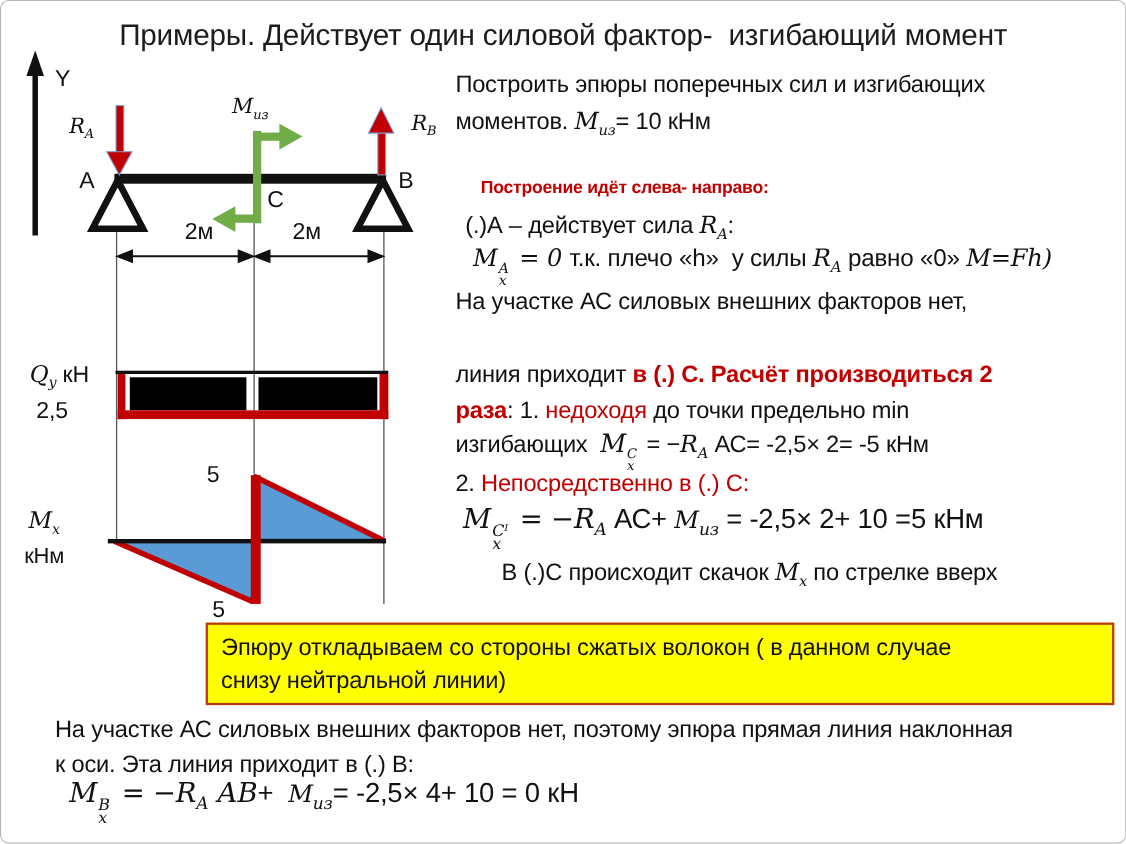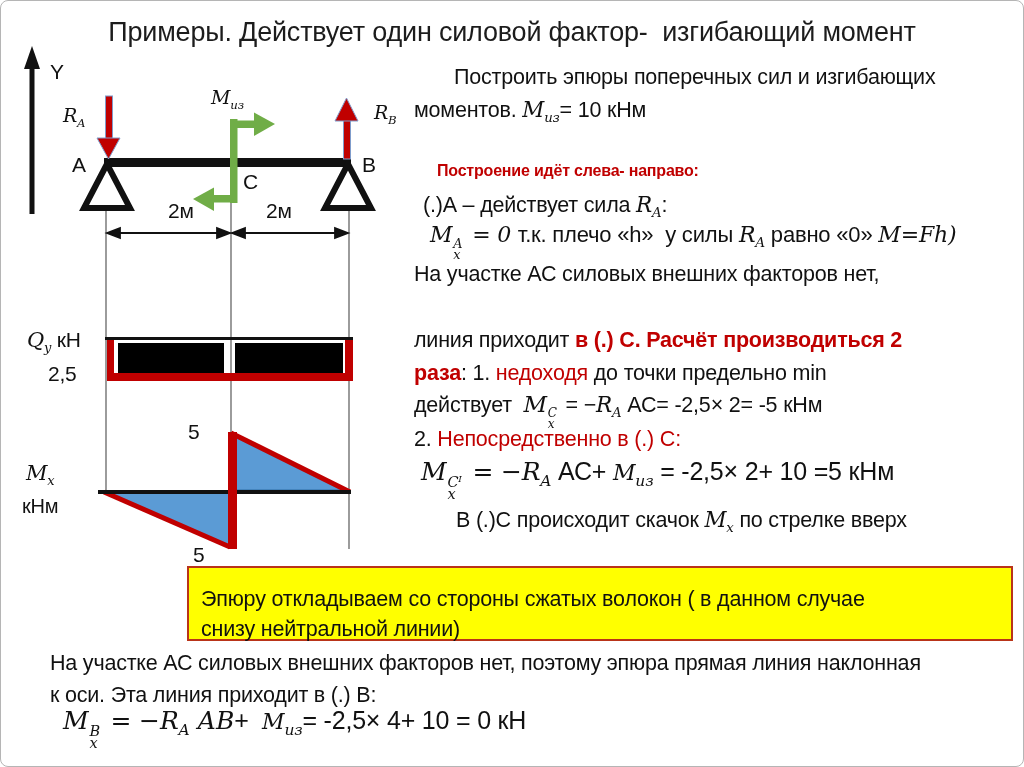--- a/index.html
+++ b/index.html
@@ -23,21 +23,21 @@
   .fx{font-size:25px;}
   .lbl{font-size:21px;}
   .mlbl{font-size:19px;font-family:"DejaVu Serif",serif;font-style:italic;}
   svg{position:absolute;left:0;top:0;pointer-events:none;}
   .fill-red{fill:var(--red);stroke:#7f9ccb;stroke-width:1;}
   .fill-green{fill:var(--green);}
   .tri{fill:var(--blue);stroke:var(--blueedge);stroke-width:1;}
   .hyp{stroke:var(--red);stroke-width:5;fill:none;}
   .note{left:186px;top:565px;width:826px;height:75px;box-sizing:border-box;
     background:var(--yellow);border:2px solid var(--noteborder);
-    padding:16px 12px;font-size:21.5px;line-height:30px;white-space:pre;}
+    padding:5px 12px;font-size:21.5px;line-height:30px;white-space:pre;}
 </style>
 </head>
 <body>
 
 <div class="slide">
 
   <svg width="1024" height="767" viewBox="0 0 1024 767">
 
     <g>
       <line x1="31" y1="213" x2="31" y2="62" stroke="#111" stroke-width="5"></line>
@@ -106,36 +106,36 @@
   <div class="abs lbl" style="left:49px;top:59px;">Y</div>
   <div class="abs mlbl" style="left:62px;top:103px;"><span>R</span><sub class="ms">A</sub></div>
   <div class="abs mlbl" style="left:210px;top:85px;text-align:right;"><span>M</span><sub class="ms">из</sub></div>
   <div class="abs mlbl" style="left:373px;top:100px;"><span>R</span><sub class="ms">B</sub></div>
   <div class="abs lbl" style="left:71px;top:152px;">A</div>
   <div class="abs lbl" style="left:361px;top:152px;">B</div>
   <div class="abs lbl" style="left:242px;top:169px;">C</div>
   <div class="abs lbl" style="left:167px;top:198px;">2м</div>
   <div class="abs lbl" style="left:265px;top:198px;">2м</div>
   <div class="abs lbl" style="left:26px;top:327px;"><span class="math">Q</span><sub class="ms">y</sub><span> кН</span></div>
-  <div class="abs lbl" style="left:47px;top:361px;">2,5</div>
+  <div class="abs lbl" style="left:32px;top:361px;">2,5</div>
   <div class="abs lbl" style="left:187px;top:419px;">5</div>
   <div class="abs mlbl" style="left:25px;top:460px;font-size:21px;"><span>M</span><sub class="ms">x</sub></div>
   <div class="abs lbl" style="left:21px;top:494px;font-size:20px;">кНм</div>
   <div class="abs lbl" style="left:192px;top:542px;">5</div>
 
-  <div class="abs t" style="left:413px;top:64px;margin-left:40px;">Построить эпюры поперечных сил и изгибающих</div>
+  <div class="abs t" style="left:413px;top:64px;">Построить эпюры поперечных сил и изгибающих</div>
   <div class="abs t" style="left:413px;top:97px;"><span>моментов. </span><span class="math">M</span><sub class="ms">из</sub><span>= 10 кНм</span></div>
   <div class="abs t redb" style="left:436px;top:158px;font-size:16px;">Построение идёт слева- направо:</div>
   <div class="abs t" style="left:422px;top:192px;"><span>(.)А – действует сила </span><span class="math">R</span><sub class="ms">A</sub><span>:</span></div>
   <div class="abs t" style="left:429px;top:222px;font-size:22px;"><span class="math">M</span><span class="ss"><span>A</span><span>x</span></span><span class="math"> = 0 </span><span>т.к. плечо «h»  у силы </span><span class="math">R</span><sub class="ms">A</sub><span> равно «0» </span><span class="math">M=Fh)</span></div>
 
   <div class="abs t" style="left:413px;top:261px;">На участке АС силовых внешних факторов нет,</div>
   <div class="abs t" style="left:413px;top:327px;"><span>линия приходит </span><span class="redb">в (.) С. Расчёт производиться 2</span></div>
   <div class="abs t" style="left:413px;top:360px;"><span class="redb">раза</span><span>: 1. </span><span class="red">недоходя</span><span> до точки предельно min</span></div>
-  <div class="abs t" style="left:413px;top:391px;"><span>действует  </span><span class="math" style="font-size:23px;">M</span><span class="ss" style="font-size:0.56em;"><span>C</span><span>x</span></span><span> = −</span><span class="math">R</span><sub class="ms">A</sub><span> АС= -2,5× 2= -5 кНм</span></div>
+  <div class="abs t" style="left:413px;top:391px;"><span>изгибающих  </span><span class="math" style="font-size:23px;">M</span><span class="ss" style="font-size:0.56em;"><span>C</span><span>x</span></span><span> = −</span><span class="math">R</span><sub class="ms">A</sub><span> АС= -2,5× 2= -5 кНм</span></div>
   <div class="abs t" style="left:413px;top:426px;"><span>2. </span><span class="red">Непосредственно в (.) С:</span></div>
 
   <div class="abs fx" style="left:420px;top:456px;"><span class="math">M</span><span class="ss"><span>Cᴵ</span><span>x</span></span><span class="math"> = −</span><span class="math">R</span><sub class="ms">A</sub><span> АС+ </span><span class="math" style="font-size:0.88em;">M</span><sub class="ms">из</sub><span> = -2,5× 2+ 10 =5 кНм</span></div>
   <div class="abs t" style="left:455px;top:507px;"><span>В (.)С происходит скачок </span><span class="math">M</span><sub class="ms">x</sub><span> по стрелке вверх</span></div>
 
   <div class="abs note"><span>Эпюру откладываем со стороны сжатых волокон ( в данном случае</span><br><span>снизу нейтральной линии)</span></div>
 
   <div class="abs t" style="left:49px;top:650px;">На участке АС силовых внешних факторов нет, поэтому эпюра прямая линия наклонная</div>
   <div class="abs t" style="left:49px;top:682px;">к оси. Эта линия приходит в (.) В:</div>
   <div class="abs fx" style="left:62px;top:705px;"><span class="math">M</span><span class="ss"><span>B</span><span>x</span></span><span class="math"> = −</span><span class="math">R</span><sub class="ms">A</sub><span class="math"> АВ</span><span>+  </span><span class="math" style="font-size:0.88em;">M</span><sub class="ms">из</sub><span>= -2,5× 4+ 10 = 0 кН</span></div>

